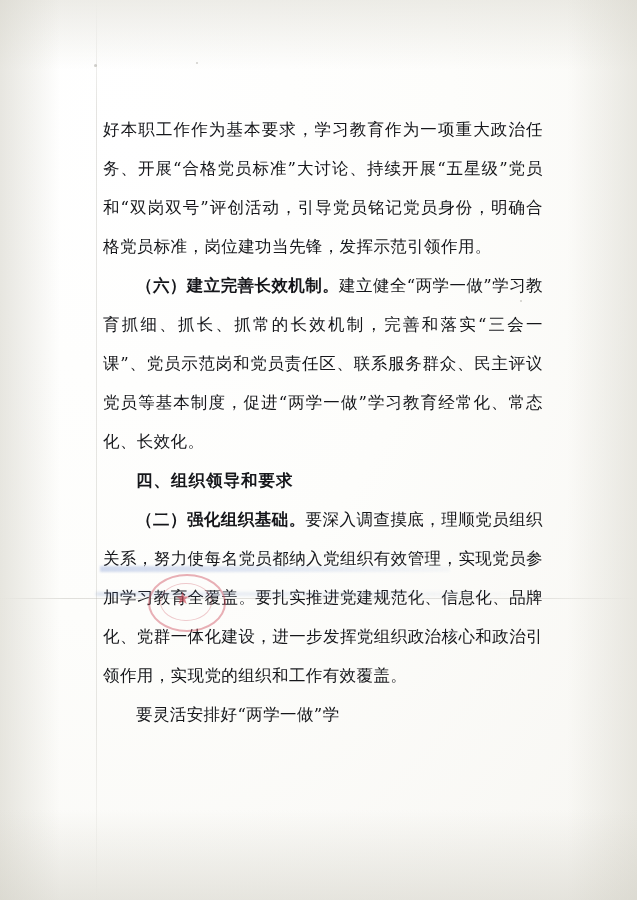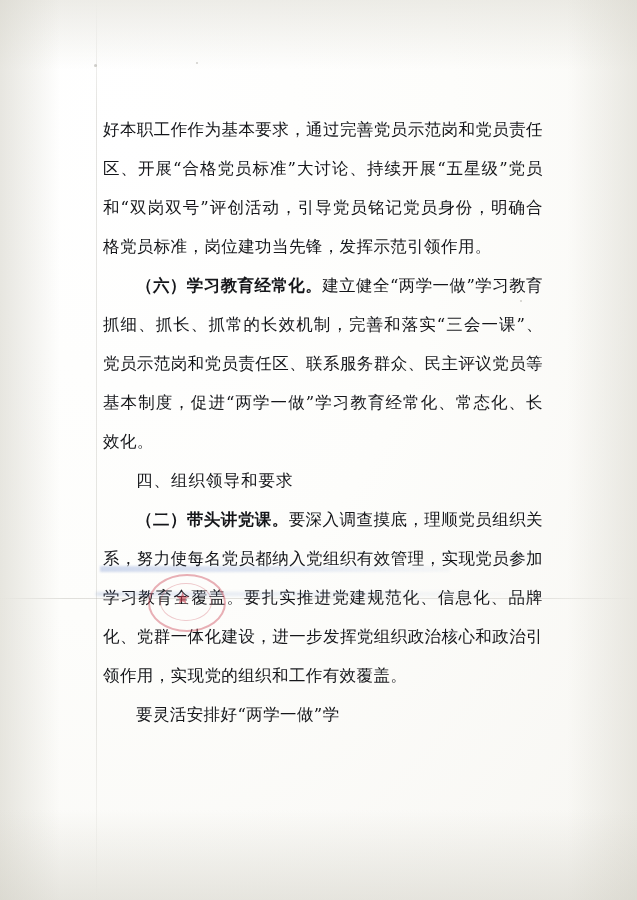--- a/index.html
+++ b/index.html
@@ -86,21 +86,21 @@
   .para {
     margin: 0;
     text-indent: 0;
     white-space: normal;
   }
   .para.indent {
     text-indent: 33px;
   }
   .heading {
     margin: 0;
-    font-weight: normal;
+    font-weight: bold;
     text-indent: 33px;
     letter-spacing: 1px;
   }
   .seg-bold {
     font-weight: bold;
   }
 
   
   .stamp {
     position: absolute;
@@ -169,24 +169,24 @@
   <div class="scan-shade-right"></div>
   <div class="scan-shade-bottom"></div>
   <div class="crease"></div>
   <div class="fold"></div>
 
   <div class="speck" style="left:94px;top:64px;width:3px;height:3px;"></div>
   <div class="speck" style="left:196px;top:62px;width:2px;height:2px;"></div>
   <div class="speck" style="left:520px;top:300px;width:2px;height:2px;"></div>
 
   <div class="body-text">
-    <p class="para">好本职工作作为基本要求，通过完善党员示范岗和党员责任区、开展“合格党员标准”大讨论、持续开展“五星级”党员和“双岗双号”评创活动，引导党员铭记党员身份，明确合格党员标准，岗位建功当先锋，发挥示范引领作用。</p>
-    <p class="para indent"><span class="seg-bold">（六）学习教育经常化。</span>建立健全“两学一做”学习教育抓细、抓长、抓常的长效机制，完善和落实“三会一课”、党员示范岗和党员责任区、联系服务群众、民主评议党员等基本制度，促进“两学一做”学习教育经常化、常态化、长效化。</p>
+    <p class="para">好本职工作作为基本要求，学习教育作为一项重大政治任务、开展“合格党员标准”大讨论、持续开展“五星级”党员和“双岗双号”评创活动，引导党员铭记党员身份，明确合格党员标准，岗位建功当先锋，发挥示范引领作用。</p>
+    <p class="para indent"><span class="seg-bold">（六）建立完善长效机制。</span>建立健全“两学一做”学习教育抓细、抓长、抓常的长效机制，完善和落实“三会一课”、党员示范岗和党员责任区、联系服务群众、民主评议党员等基本制度，促进“两学一做”学习教育经常化、常态化、长效化。</p>
     <p class="heading">四、组织领导和要求</p>
-    <p class="para indent"><span class="seg-bold">（二）带头讲党课。</span>要深入调查摸底，理顺党员组织关系，努力使每名党员都纳入党组织有效管理，实现党员参加学习教育全覆盖。要扎实推进党建规范化、信息化、品牌化、党群一体化建设，进一步发挥党组织政治核心和政治引领作用，实现党的组织和工作有效覆盖。</p>
+    <p class="para indent"><span class="seg-bold">（二）强化组织基础。</span>要深入调查摸底，理顺党员组织关系，努力使每名党员都纳入党组织有效管理，实现党员参加学习教育全覆盖。要扎实推进党建规范化、信息化、品牌化、党群一体化建设，进一步发挥党组织政治核心和政治引领作用，实现党的组织和工作有效覆盖。</p>
     <p class="para indent">要灵活安排好“两学一做”学</p>
   </div>
 
   <div class="blue-streak"></div>
   <div class="blue-streak2"></div>
 
   <div class="stamp"></div>
   <div class="stamp-inner"></div>
   <div class="stamp-star">★</div>
 

